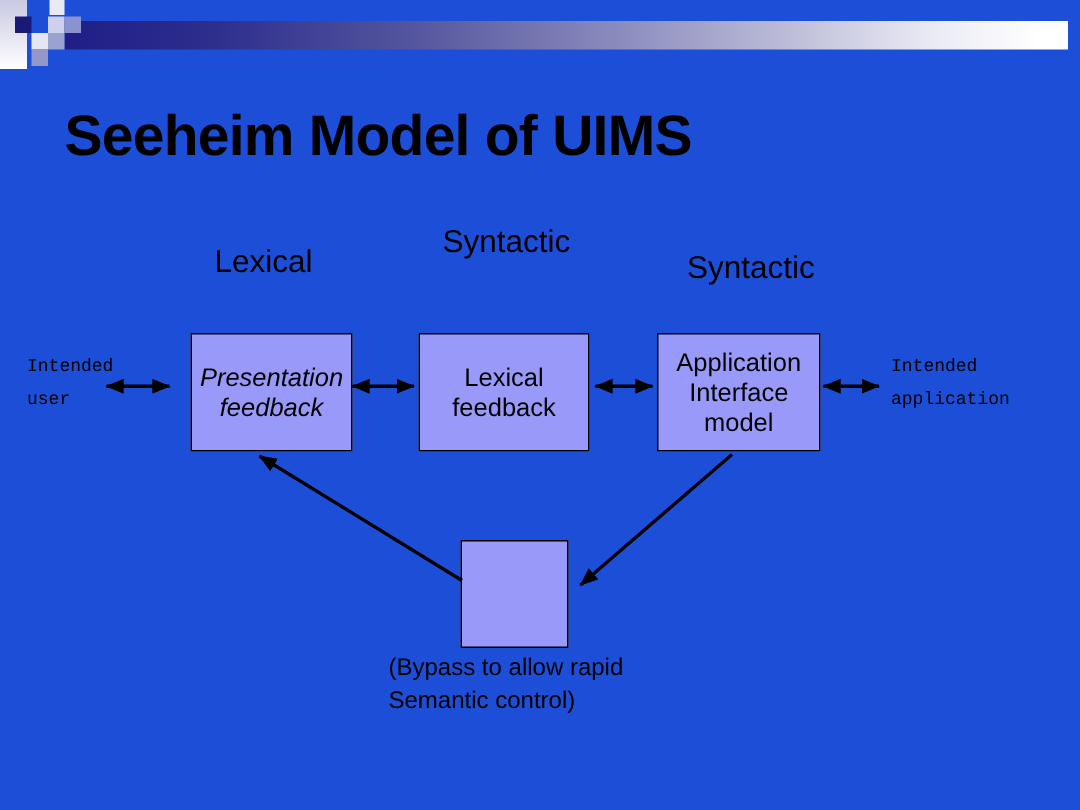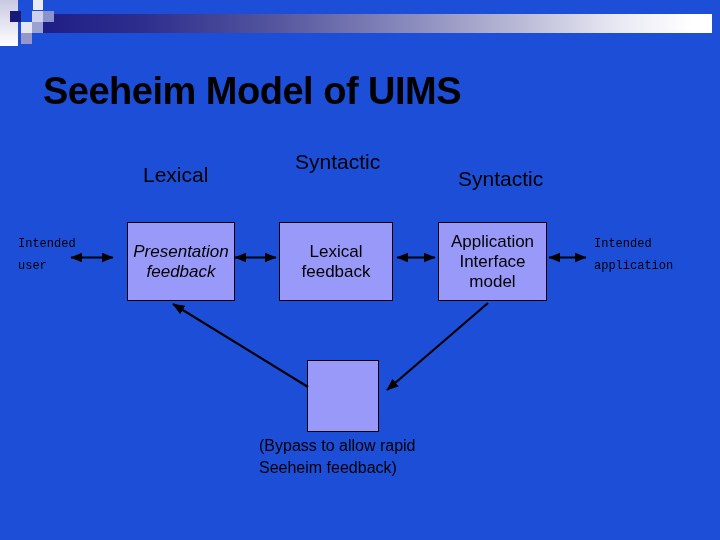--- a/index.html
+++ b/index.html
@@ -118,21 +118,21 @@
   </div>
   <div class="node node-application">
     <div>Application</div>
     <div>Interface</div>
     <div>model</div>
   </div>
   <div class="node node-bypass"></div>
 
   <div class="caption">
     <div>(Bypass to allow rapid</div>
-    <div>Seeheim feedback)</div>
+    <div>Semantic control)</div>
   </div>
 
   <svg class="arrows" viewBox="0 0 720 540" xmlns="http://www.w3.org/2000/svg">
     <defs>
       <marker id="ah" markerWidth="6" markerHeight="5" refX="5.2" refY="2.25" orient="auto-start-reverse" markerUnits="strokeWidth">
         <path d="M0,0 L5.5,2.25 L0,4.5 z" fill="#000000"></path>
       </marker>
     </defs>
     <path d="M 71 257.5 L 113 257.5" stroke="#000" stroke-width="2.2" fill="none" marker-start="url(#ah)" marker-end="url(#ah)"></path>
     <path d="M 235 257.5 L 276 257.5" stroke="#000" stroke-width="2.2" fill="none" marker-start="url(#ah)" marker-end="url(#ah)"></path>

